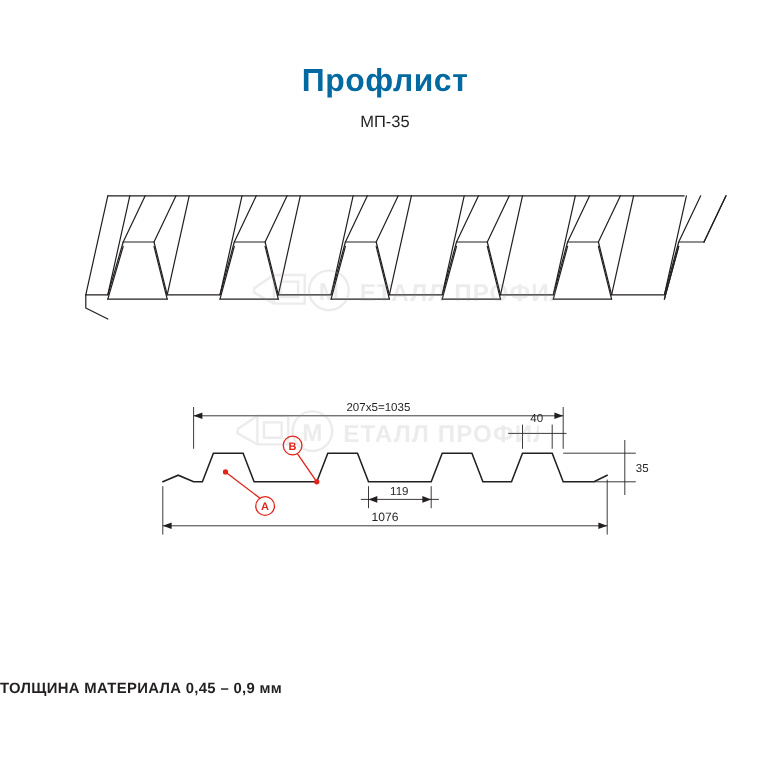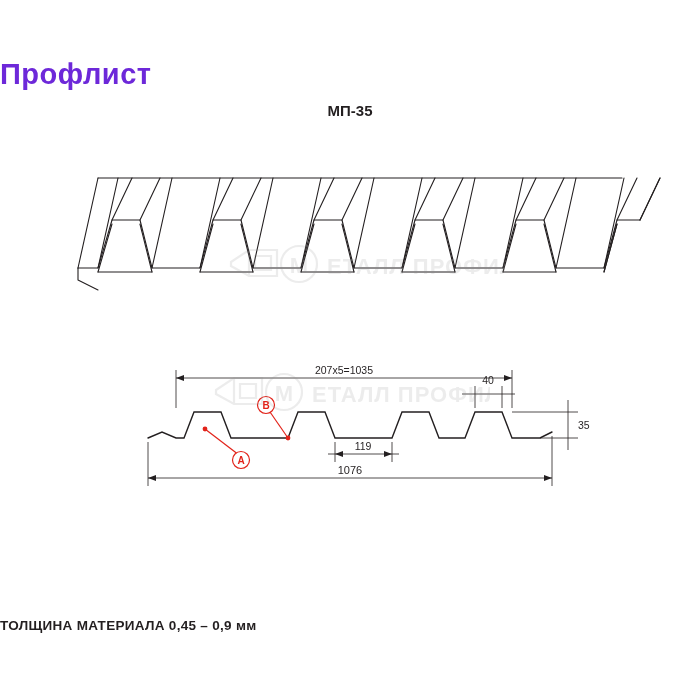--- a/index.html
+++ b/index.html
@@ -18,34 +18,34 @@
   .page {
     position: relative;
     width: 700px;
     height: 700px;
   }
   .title {
     position: absolute;
     top: 58px;
     left: 0;
     width: 700px;
-    text-align: left;
+    text-align: center;
     font-size: 29px;
     font-weight: bold;
     letter-spacing: 0.5px;
-    color: #6d28d9;
+    color: #0369a1;
   }
   .subtitle {
     position: absolute;
     top: 102px;
     left: 0;
     width: 700px;
     text-align: center;
     font-size: 15px;
-    font-weight: bold;
+    font-weight: normal;
     color: #231f20;
   }
   .footer {
     position: absolute;
     top: 618px;
     left: 0;
     width: 700px;
     text-align: left;
     font-size: 13.5px;
     font-weight: bold;

